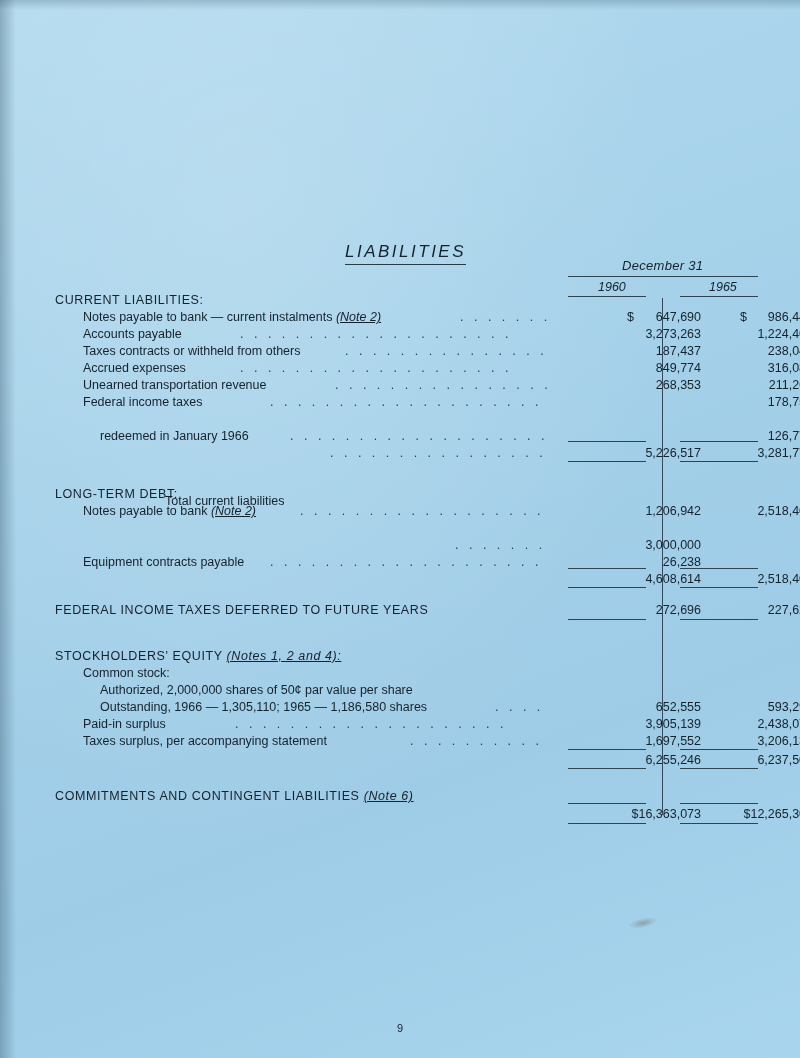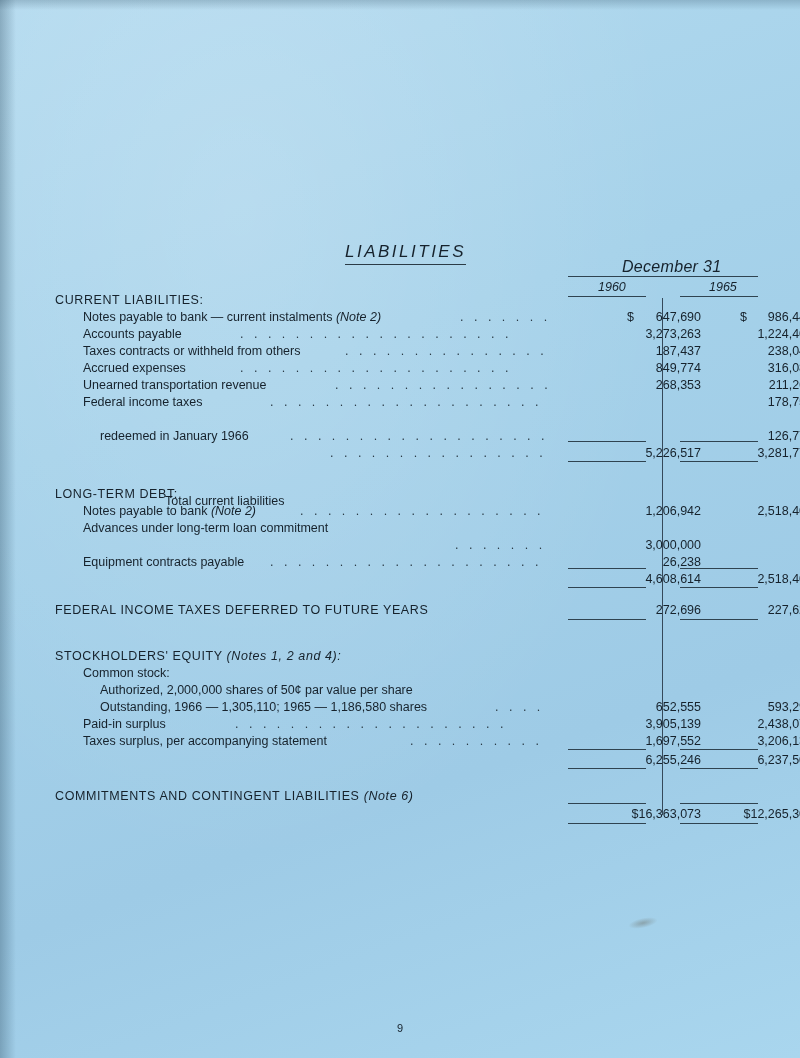--- a/index.html
+++ b/index.html
@@ -50,21 +50,21 @@
     border-bottom: 1px solid #2b3b46;
     padding-bottom: 2px;
   }
 
   
   .date-head {
     position: absolute;
     left: 622px;
     top: 258px;
     font-style: italic;
-    font-size: 16px;
+    font-size: 13px;
     color: #16222c;
     letter-spacing: 0.3px;
   }
   .headrule {
     position: absolute;
     left: 568px;
     top: 276px;
     width: 190px;
     height: 1px;
     background: #2f4350;
@@ -111,21 +111,21 @@
     position: absolute;
     left: 0;
     top: 0;
     color: #16222c;
   }
   .lbl.i1 { left: 28px; }
   .lbl.i2 { left: 45px; }
   .lbl.i3 { left: 62px; }
   .lbl.i4 { left: 110px; margin-top: 48px; }
   .lbl.head { left: 0; letter-spacing: 0.6px; }
-  .lbl em { font-style: italic; }
+  .lbl em { font-style: italic; text-decoration: underline; }
 
   .dots {
     position: absolute;
     top: 0;
     color: #2b3b46;
     letter-spacing: 3.5px;
     font-size: 12.5px;
     overflow: hidden;
     white-space: nowrap;
   }
@@ -268,23 +268,20 @@
     <span class="lbl head">LONG-TERM DEBT:</span>
   </div>
 
   <div class="row" style="top:503px">
     <span class="lbl i1"><span>Notes payable to bank</span> <em>(Note 2)</em></span>
     <span class="dots" style="left:245px;width:250px">. . . . . . . . . . . . . . . . . . . .</span>
     <span class="num c1">1,206,942</span>
     <span class="num c2">2,518,405</span>
   </div>
 
-  <div class="row" style="top:520px">
-    <span class="lbl i1">Advances under long-term loan commitment</span>
-  </div>
 
   <div class="row" style="top:537px">
     <span class="dots" style="left:400px;width:95px">. . . . . . .</span>
     <span class="num c1">3,000,000</span>
     <span class="num c2"></span>
   </div>
 
   <div class="row" style="top:554px">
     <span class="lbl i1">Equipment contracts payable</span>
     <span class="dots" style="left:215px;width:280px">. . . . . . . . . . . . . . . . . . . .</span>

